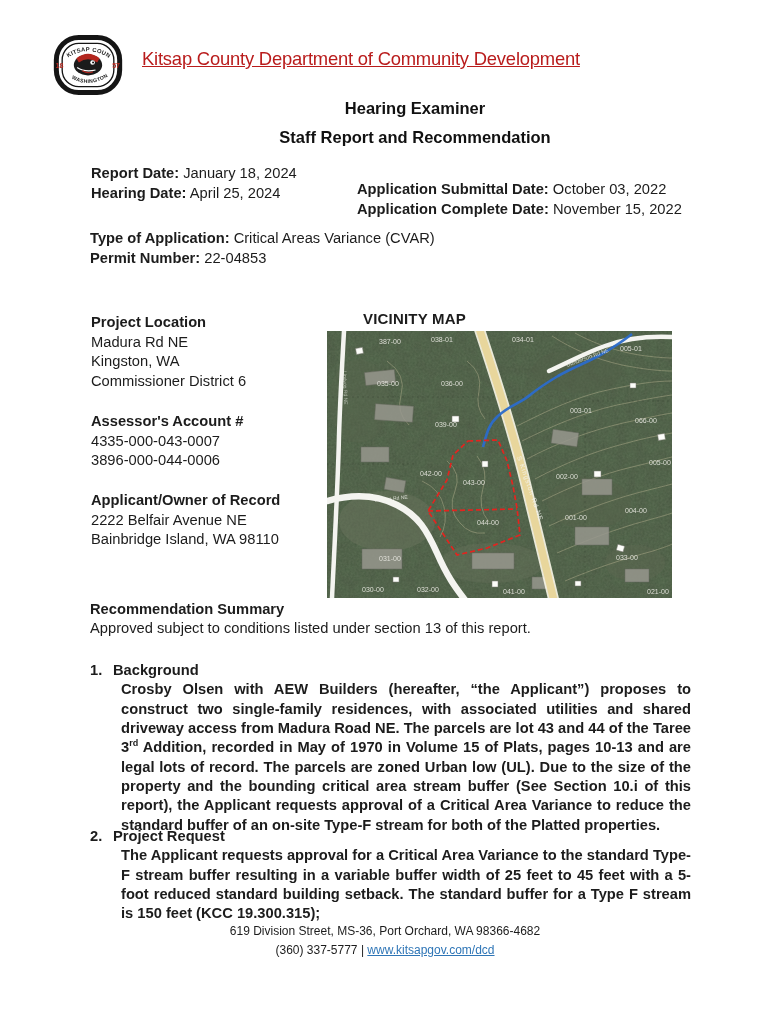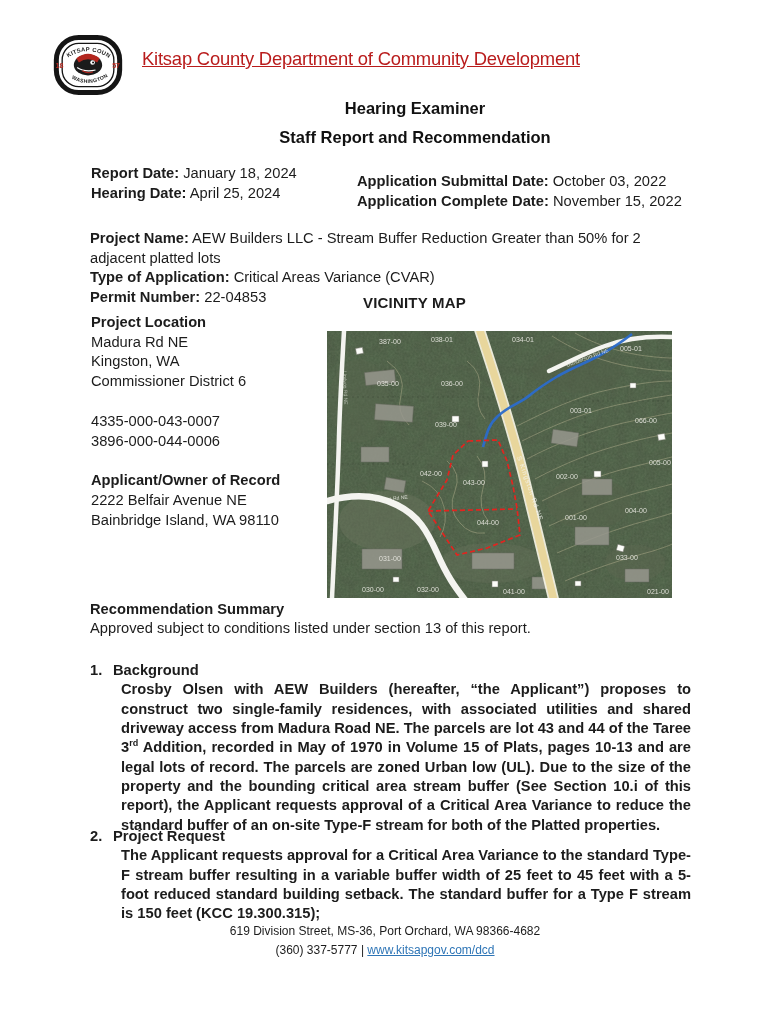--- a/index.html
+++ b/index.html
@@ -8,21 +8,21 @@
   .abs{position:absolute;}
   .b{font-weight:bold;}
   .dept-title{left:142px;top:48px;font-size:18.4px;letter-spacing:-0.2px;color:#b91c1c;
               text-decoration:underline;white-space:nowrap;}
   .doc-title{left:40px;width:750px;text-align:center;font-weight:bold;font-size:16.5px;color:#111;}
   .meta{font-size:14.7px;line-height:19.6px;white-space:nowrap;}
   .label{font-weight:bold;}
   .proj{left:90px;top:229px;width:608px;font-size:14.7px;line-height:19.6px;}
   .leftcol{left:91px;top:313px;width:240px;font-size:14.7px;line-height:19.7px;}
   .gap{height:20px;}
-  .map-title{left:363px;top:294px;font-size:15px;font-weight:bold;letter-spacing:0.2px;}
+  .map-title{left:363px;top:310px;font-size:15px;font-weight:bold;letter-spacing:0.2px;}
   .mapbox{left:327px;top:331px;width:345px;height:267px;}
   .rec{left:90px;top:600px;width:600px;font-size:14.7px;line-height:19.4px;}
   .section{left:90px;width:601px;font-size:14.7px;line-height:19.35px;}
   .sec-head{font-weight:bold;}
   .sec-num{display:inline-block;width:23px;}
   .sec-body{margin-left:31px;text-align:justify;font-weight:bold;}
   .footer{left:0;width:770px;text-align:center;font-size:12px;line-height:19px;color:#1c1c1c;}
   .footer a{color:#2e75b6;text-decoration:underline;}
   sup{font-size:9px;vertical-align:super;line-height:0;}
   svg text{font-family:"Liberation Sans",sans-serif;}
@@ -62,52 +62,49 @@
   <div class="abs meta" style="left:91px;top:164px;">
     <div>
       <span class="label">Report Date:</span>
       <span>January 18, 2024</span>
     </div>
     <div>
       <span class="label">Hearing Date:</span>
       <span>April 25, 2024</span>
     </div>
   </div>
-  <div class="abs meta" style="left:357px;top:172px;">
+  <div class="abs meta" style="left:357px;top:180px;">
     <div>
       <span class="label">Application Submittal Date:</span>
       <span>October 03, 2022</span>
     </div>
     <div>
       <span class="label">Application Complete Date:</span>
       <span>November 15, 2022</span>
     </div>
   </div>
 
   <div class="abs proj">
-    <div>
-      <span class="label">Project Name:</span>
-      <span>AEW Builders LLC - Stream Buffer Reduction Greater than 50% for 2 adjacent platted lots</span>
-    </div>
     <div>
       <span class="label">Type of Application:</span>
       <span>Critical Areas Variance (CVAR)</span>
     </div>
     <div>
       <span class="label">Permit Number:</span>
       <span>22-04853</span>
     </div>
   </div>
 
   <div class="abs leftcol">
     <div class="b">Project Location</div>
     <div>Madura Rd NE</div>
     <div>Kingston, WA</div>
     <div>Commissioner District 6</div>
     <div class="gap"></div>
+    <div class="b">Assessor's Account #</div>
     <div>4335-000-043-0007</div>
     <div>3896-000-044-0006</div>
     <div class="gap"></div>
     <div class="b">Applicant/Owner of Record</div>
     <div>2222 Belfair Avenue NE</div>
     <div>Bainbridge Island, WA 98110</div>
   </div>
 
   <div class="abs map-title">VICINITY MAP</div>
   <svg class="abs mapbox" viewBox="0 0 345 267">

